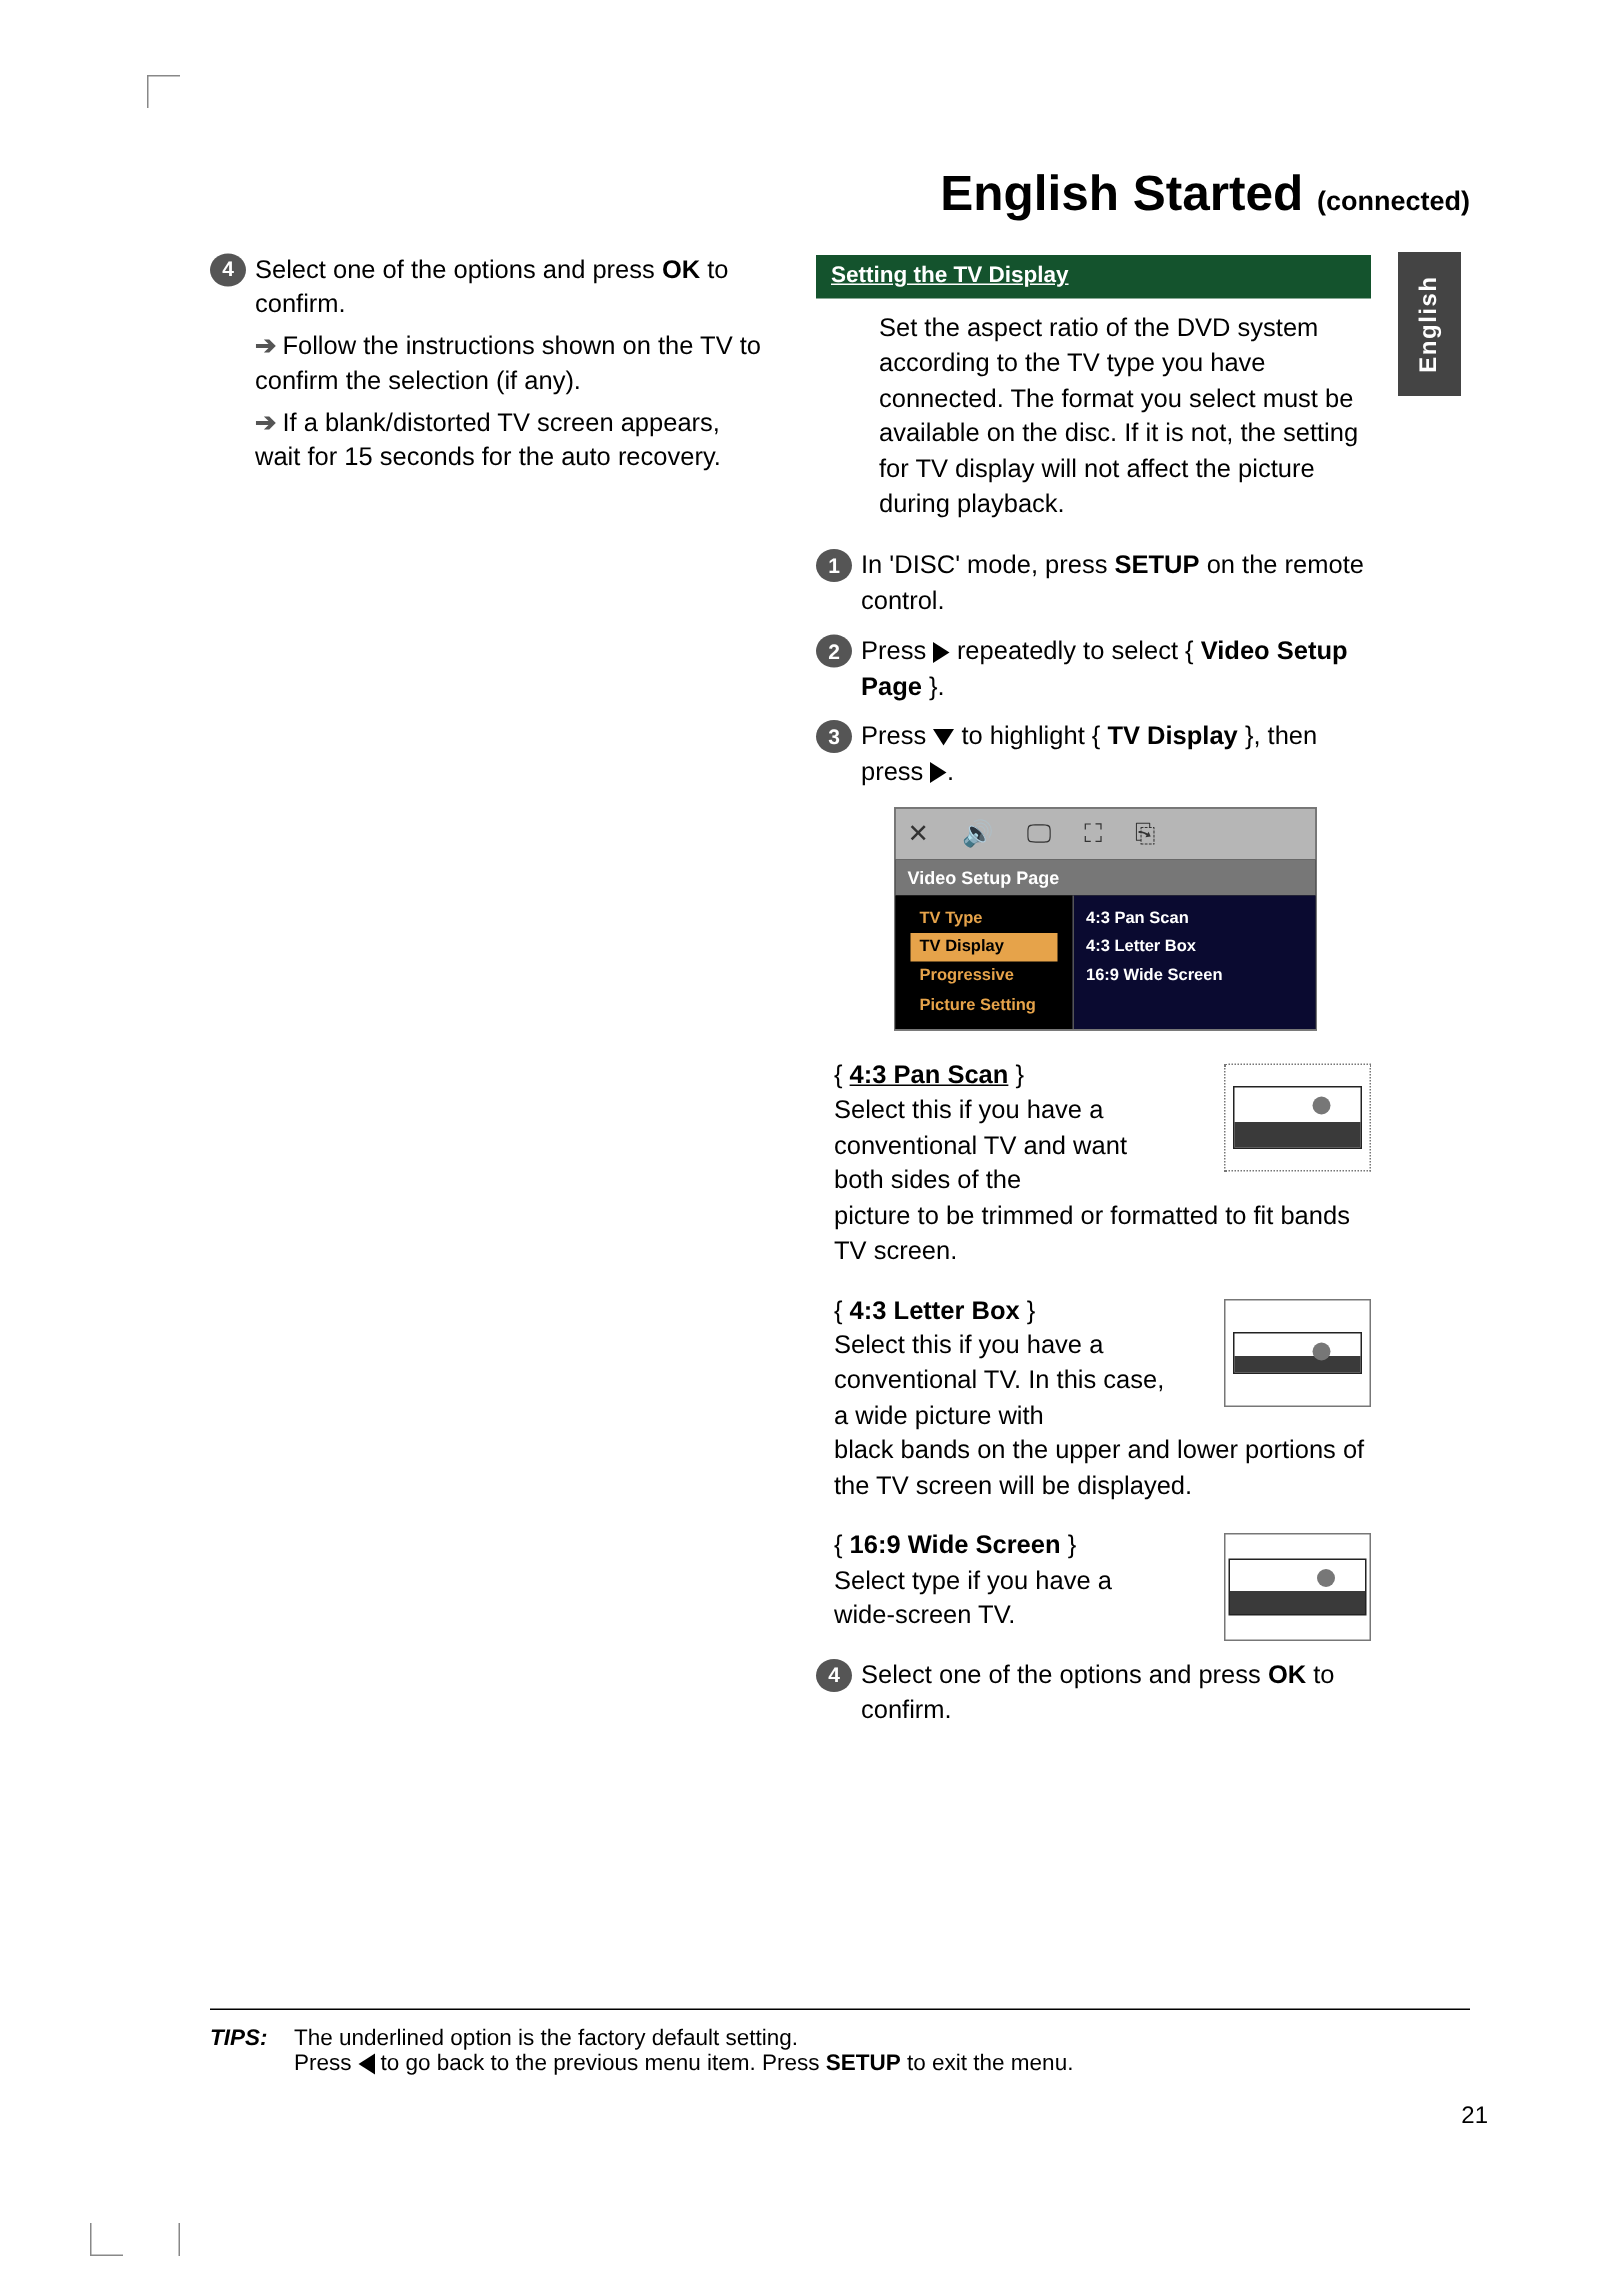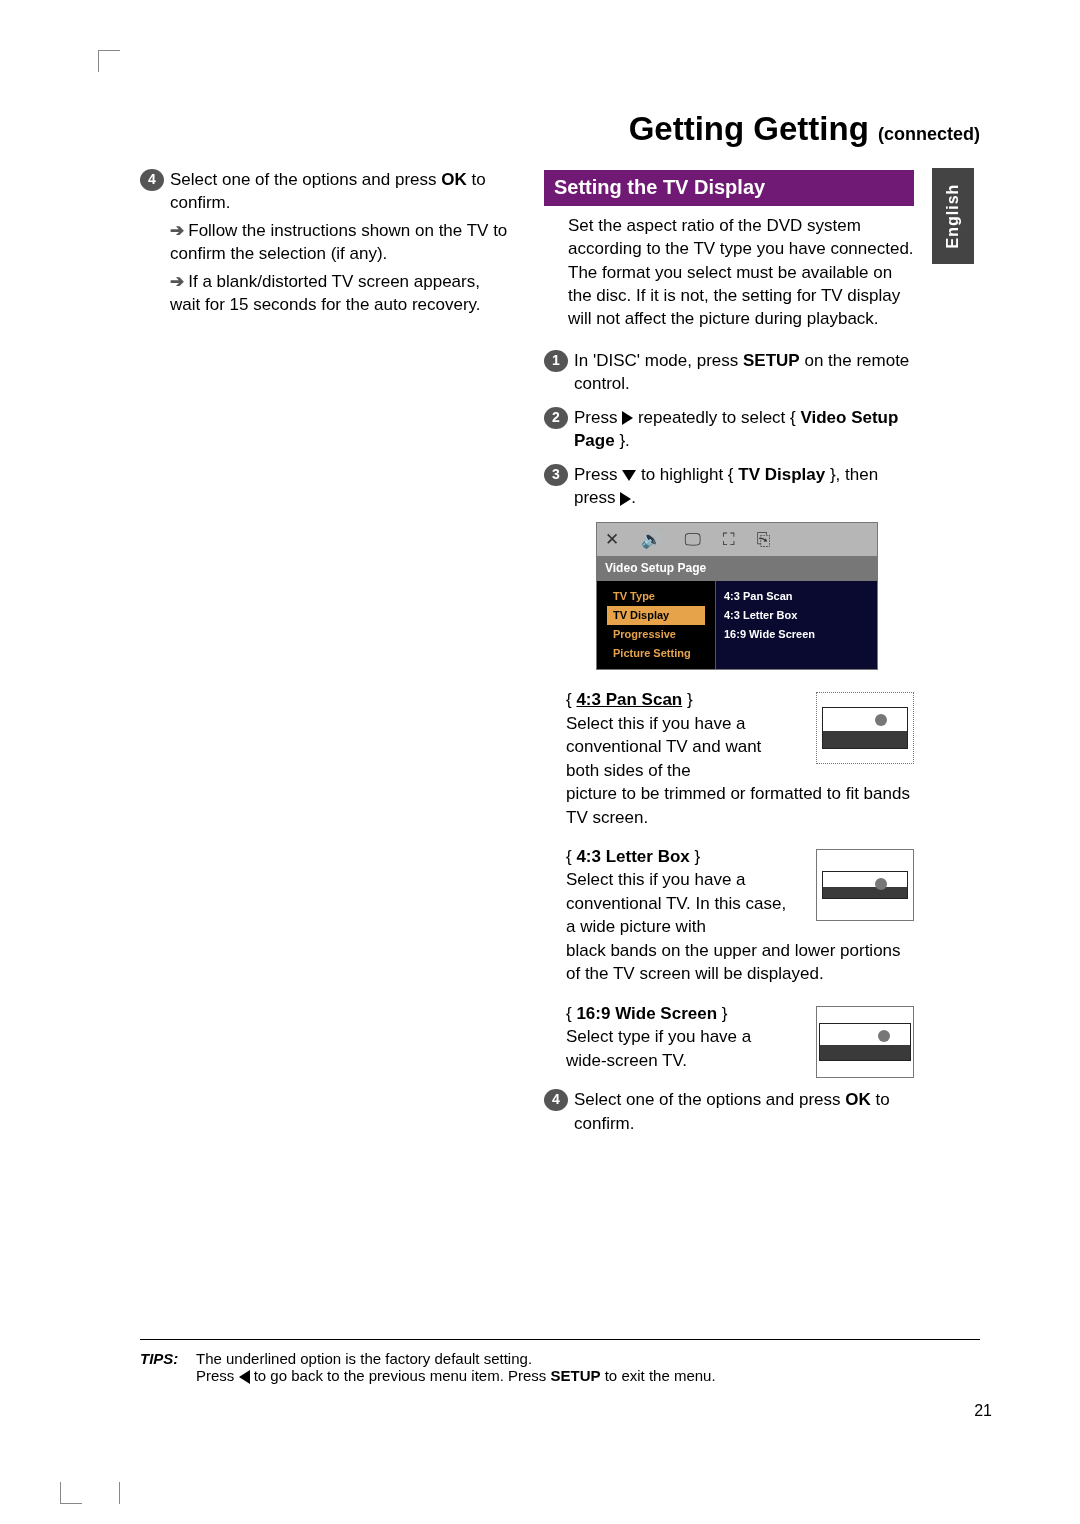--- a/index.html
+++ b/index.html
@@ -12,33 +12,33 @@
   h1.title .cont { font-size: 18px; font-weight: bold; }
   .cols { display: flex; gap: 34px; }
   .col { width: 370px; font-size: 17px; line-height: 1.38; }
   .col-right { position: relative; }
   .lang-tab { position:absolute; right:-60px; top:0; width:42px; height:96px; background:#444; color:#fff; display:flex; align-items:center; justify-content:center;}
   .lang-tab span { transform: rotate(-90deg); font-weight:bold; font-size:16px; letter-spacing:1px;}
   .bullet-row { display:flex; align-items:flex-start; margin-bottom:4px;}
   .num-bullet { flex: 0 0 24px; width:22px; height:22px; border-radius:50%; background:#555; color:#fff; font-size:14px; font-weight:bold; display:inline-flex; align-items:center; justify-content:center; margin-right:6px; margin-top:1px;}
   .indent-sub { margin-left: 30px; margin-bottom: 4px;}
   .arrow { font-weight:bold; color:#555; margin-right:4px;}
-  .section-bar { background:#701a75; color:#fff; font-weight:bold; padding:4px 10px; margin: 2px 0 8px 0; font-size:20px;}
+  .section-bar { background:#14532d; color:#fff; font-weight:bold; padding:4px 10px; margin: 2px 0 8px 0; font-size:15px;text-decoration:underline;}
   .para-no-indent { margin: 0 0 18px 0; }
   .osd { margin: 12px 0 18px 52px; width: 282px; border:1px solid #777; background:#000; color:#fff; font-size:11px;}
   .osd-icons { background:#b6b6b6; padding:5px 8px; display:flex; gap:22px; align-items:center; }
   .osd-icons span { font-size:17px; color:#333; }
   .osd-title { background:#777; color:#fff; padding:4px 8px; font-weight:bold; font-size:12px;}
   .osd-body { display:flex; min-height:88px;}
   .osd-left { width:118px; background:#000; padding:6px 16px;}
   .osd-left div { padding:2px 0; color:#e6a34a; font-weight:bold; font-size:11px;}
   .osd-left .sel { background:#e6a34a; color:#000; margin:0 -6px; padding:2px 6px;}
   .osd-right { flex:1; background:#0a0a30; padding:6px 8px; border-left:1px solid #555;}
   .osd-right div { padding:2px 0; font-weight:bold; font-size:11px;}
-  .opt-block { margin: 0 0 16px 22px; position:relative; min-height:60px;}
+  .opt-block { margin: 0 0 16px 12px; position:relative; min-height:60px;}
   .opt-block .txt { width: 230px; }
   .opt-block .txtw { width: auto; }
   .opt-title { font-weight:bold; }
   .underlined { text-decoration: underline;}
   .thumb { position:absolute; right:0; top:4px; width:98px; height:72px; border:1px dotted #777; background:#fff; display:flex; align-items:center; justify-content:center;}
   .thumb .scene { width:86px; height:42px; background: linear-gradient(#fff 58%, #3a3a3a 58%); border:1px solid #222; position:relative;}
   .thumb .scene::after{ content:""; position:absolute; top:6px; right:20px; width:12px; height:12px; border-radius:50%; background:#777;}
   .thumb.nodot { border-style:solid;}
   .thumb.wide .scene { width:92px; height:38px;}
   .thumb.lb .scene { width:86px; height:28px; margin:0;}
@@ -54,21 +54,21 @@
   .tri.down { border-left:7px solid transparent; border-right:7px solid transparent; border-top:11px solid #000;}
 </style>
 </head>
 <body>
 <div class="page">
   <div class="crop-tl"></div>
   <div class="crop-bl"></div>
   <div class="crop-bl2"></div>
 
   <h1 class="title">
-    <span>Getting Getting </span>
+    <span>English Started </span>
     <span class="cont">(connected)</span>
   </h1>
 
   <div class="cols">
 
     <div class="col">
       <div class="bullet-row">
         <span class="num-bullet">4</span>
         <div>
           <span>Select one of the options and press </span>
@@ -83,21 +83,21 @@
         <span class="arrow">➔</span><span>If a blank/distorted TV screen appears, wait for 15 seconds for the auto recovery.</span>
       </div>
     </div>
 
     <div class="col col-right">
       <div class="lang-tab">
           <span>English</span>
         </div>
 
       <div class="section-bar">Setting the TV Display</div>
-      <div class="para-no-indent" style="margin-left:24px">Set the aspect ratio of the DVD system according to the TV type you have connected. The format you select must be available on the disc.  If it is not, the setting for TV display will not affect the picture during playback.</div>
+      <div class="para-no-indent" style="margin-left:42px">Set the aspect ratio of the DVD system according to the TV type you have connected. The format you select must be available on the disc.  If it is not, the setting for TV display will not affect the picture during playback.</div>
 
       <div class="bullet-row">
         <span class="num-bullet">1</span>
         <div>
           <span>In 'DISC' mode, press </span>
           <b>SETUP</b>
           <span> on the remote control.</span>
         </div>
       </div>
 

